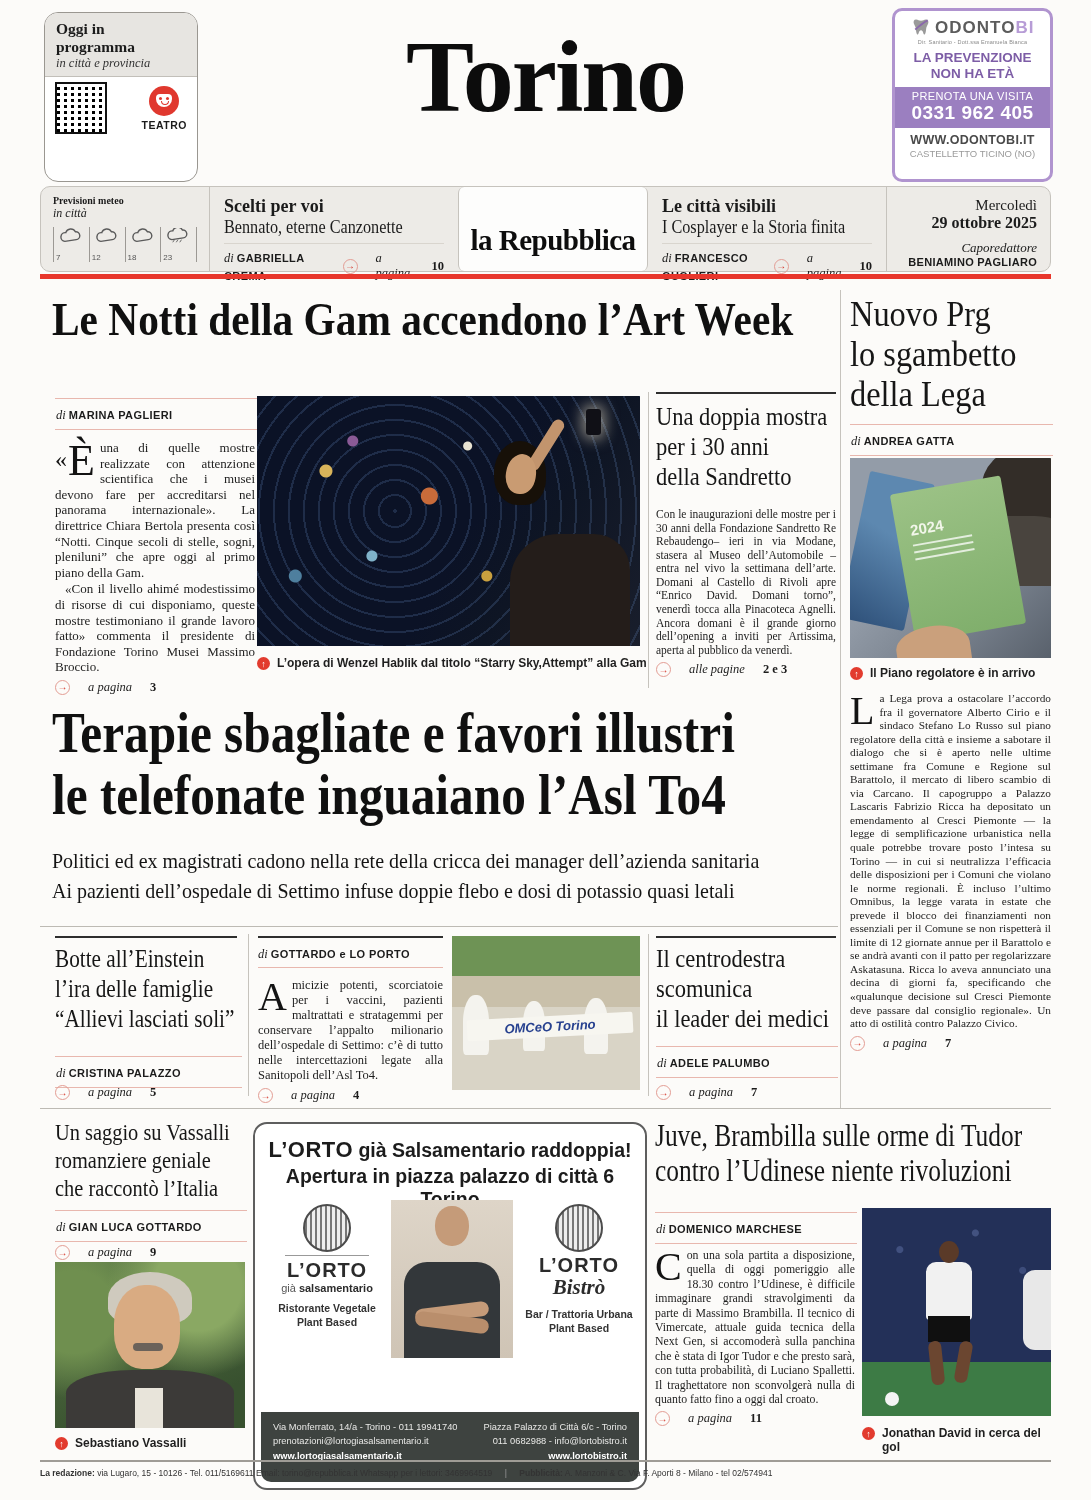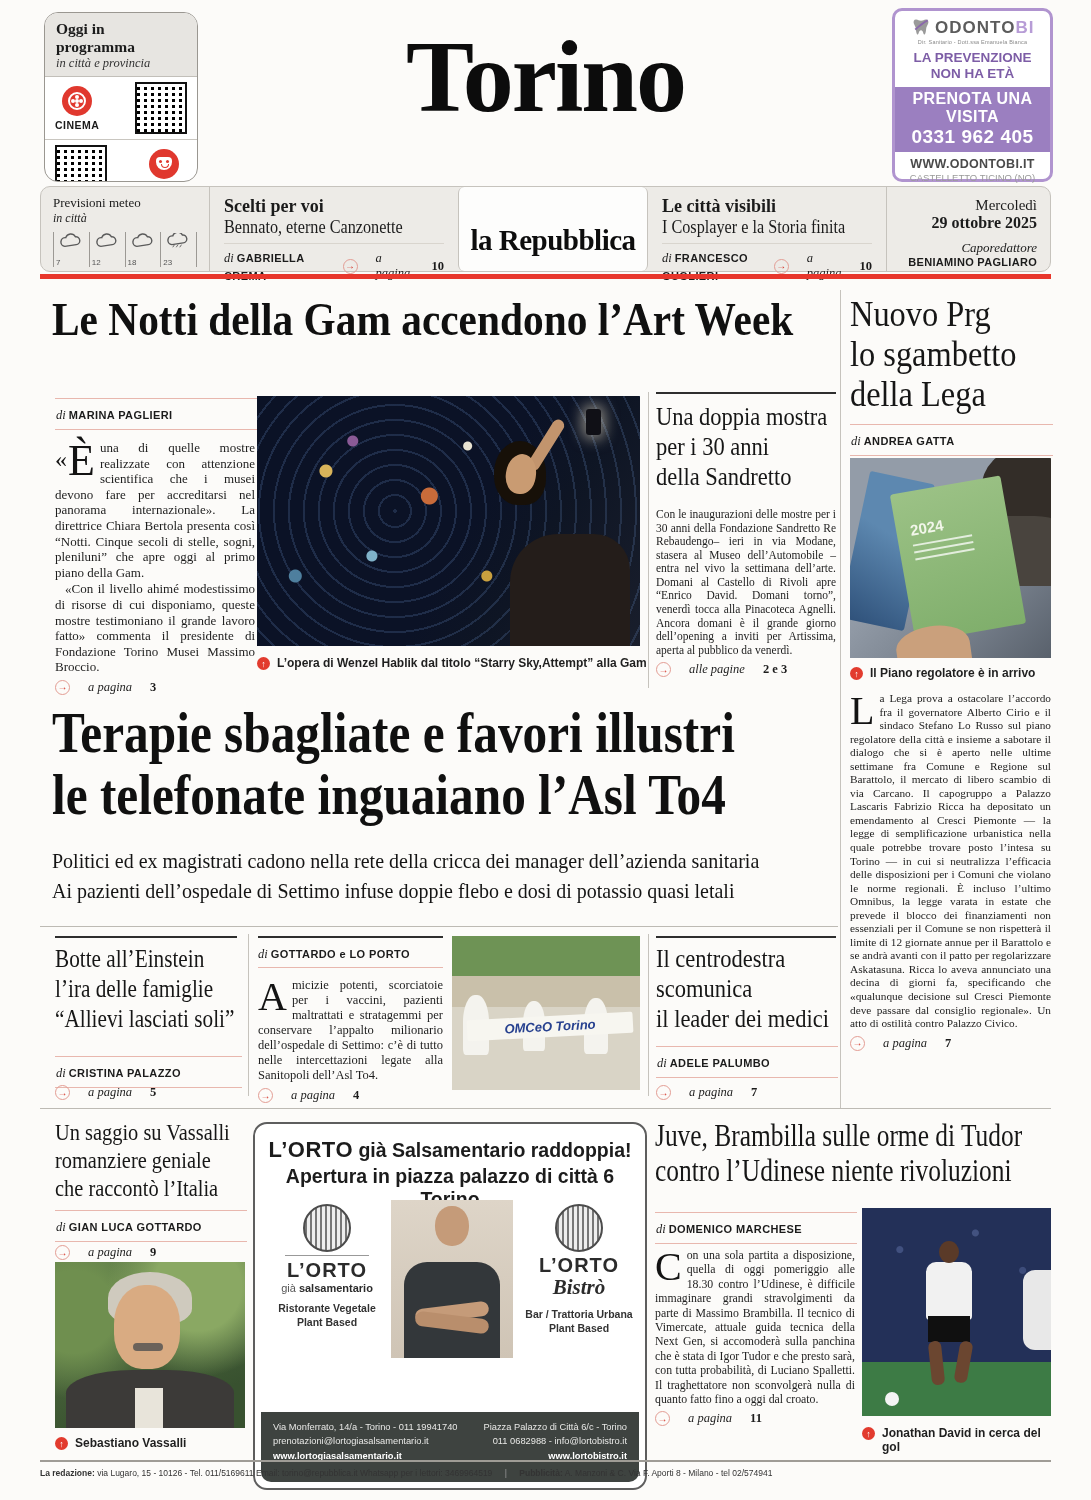--- a/index.html
+++ b/index.html
@@ -31,31 +31,31 @@
   .mask::after{content:'';position:absolute;left:5px;bottom:2px;width:6px;height:3px;border:1.5px solid #e0382e;border-top:none;border-radius:0 0 6px 6px;}
   .torino{left:0;top:18px;width:100%;text-align:center;font-size:102px;font-weight:700;letter-spacing:-2px;color:#0c0c0c;}
 
   .odo{left:892px;top:8px;width:161px;height:174px;border:3px solid #b094cf;border-radius:10px;background:#fff;
        text-align:center;box-sizing:border-box;padding-top:6px;}
   .odo-brand{font-weight:700;font-size:17px;letter-spacing:1px;color:#5c5c5c;}
   .odo-brand .bi{color:#b79cd6;}
   .odo-tag{font-size:5.5px;color:#8a8a8a;letter-spacing:.2px;margin-top:1px;}
   .odo-claim{color:#7d5da6;font-weight:700;font-size:13.5px;line-height:1.15;margin-top:5px;}
   .odo-band{background:#9b7fc0;color:#fff;margin-top:6px;padding:3px 0 4px;}
-  .odo-cta{font-weight:700;font-size:16px;letter-spacing:.4px;}
+  .odo-cta{font-weight:400;font-size:11px;letter-spacing:.4px;}
   .odo-phone{font-weight:700;font-size:19px;letter-spacing:.5px;}
   .odo-site{font-weight:700;font-size:12.5px;color:#4a4a4a;margin-top:5px;letter-spacing:.3px;}
   .odo-city{font-size:9.5px;color:#9a9a9a;margin-top:1px;}
 
   
   .strip{left:40px;top:186px;width:1011px;height:86px;background:#edebe7;border:1px solid #c6c3bd;border-radius:10px;box-sizing:border-box;}
   .strip .sec{position:absolute;top:0;height:100%;box-sizing:border-box;}
   .vdiv{position:absolute;top:0;bottom:0;width:1px;background:#c6c3bd;}
   .meteo{left:0;width:168px;padding:8px 12px;}
-  .meteo-title{font-weight:400;font-size:13px;}
+  .meteo-title{font-weight:700;font-size:10px;}
   .meteo-sub{font-style:italic;font-size:12px;}
   .meteo-row{display:flex;margin-top:6px;}
   .mcell{width:35px;border-left:1px solid #9c9994;padding:1px 0 0 3px;position:relative;height:34px;}
   .mcell:last-child{border-right:1px solid #9c9994;}
   .mnum{position:absolute;left:2px;bottom:0;font-size:8px;color:#555;font-family:"Liberation Sans",sans-serif;}
   .promo{padding:9px 14px;}
   .promo-kicker{font-weight:700;font-size:18px;line-height:1.15;}
   .promo-title{font-size:18px;line-height:1.2;}
   .promo-byrow{display:flex;justify-content:space-between;align-items:center;margin-top:5px;border-top:1px solid #d9d5ce;padding-top:4px;}
   .logo-panel{left:417px;width:190px;background:#fdfdfc;border-left:1px solid #c6c3bd;border-right:1px solid #c6c3bd;
@@ -184,29 +184,20 @@
 <body>
 
 <div class="page">
 
   <div class="abs prog-box">
     <div class="prog-head">
       <div class="prog-title">Oggi in programma</div>
       <div class="prog-sub">in città e provincia</div>
     </div>
     <div class="prog-row">
-      <div style="text-align:center">
-        <div class="redcirc">
-            <span class="reel"></span>
-          </div>
-        <div class="iclabel sans">CINEMA</div>
-      </div>
-      <div class="qr"></div>
-    </div>
-    <div class="prog-row">
       <div class="qr"></div>
       <div style="text-align:center">
         <div class="redcirc">
             <span class="mask"></span>
           </div>
         <div class="iclabel sans">TEATRO</div>
       </div>
     </div>
   </div>
 

